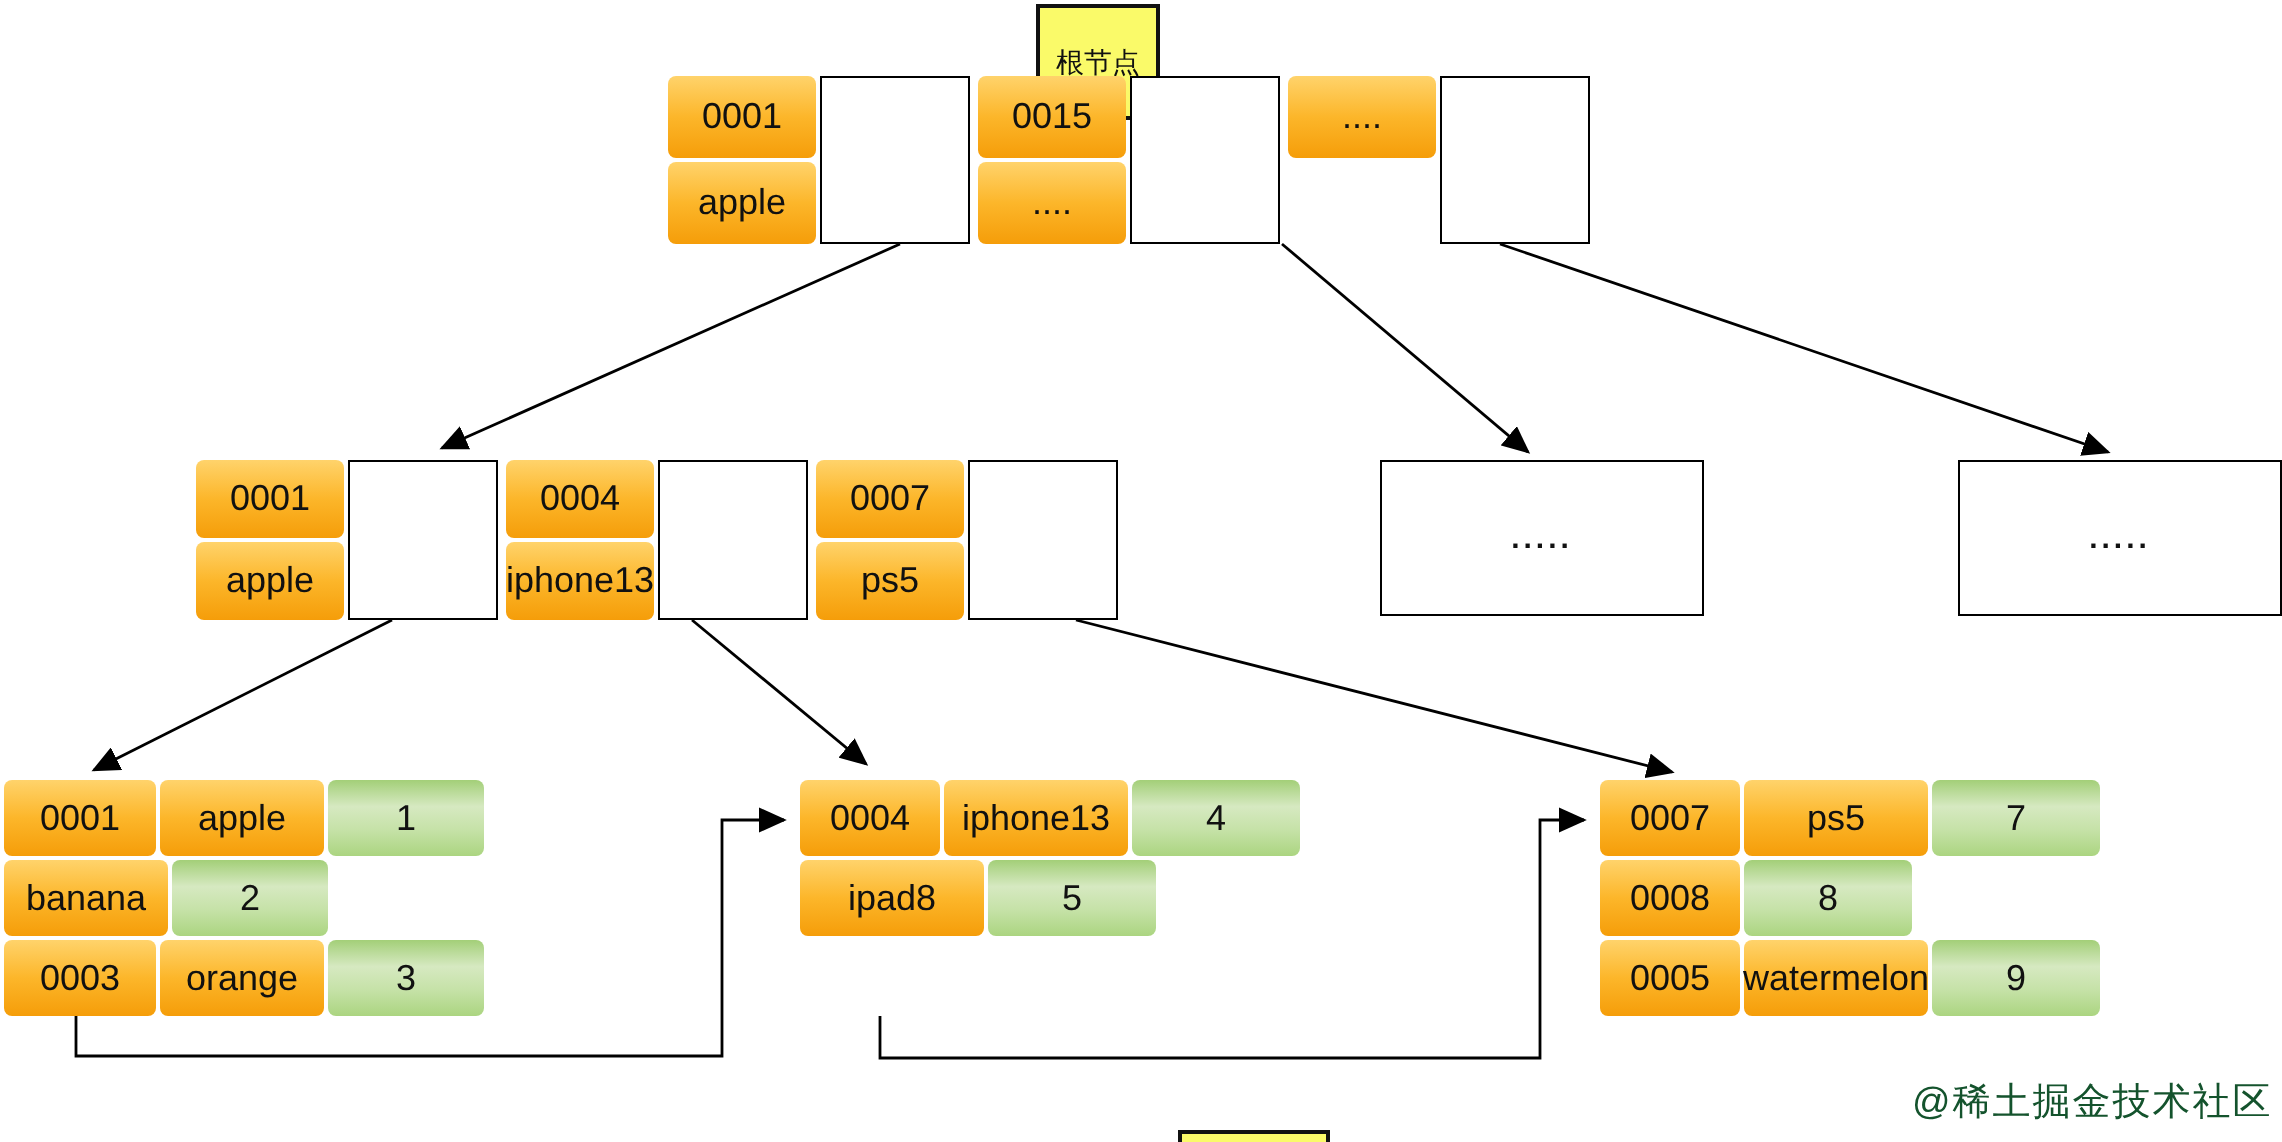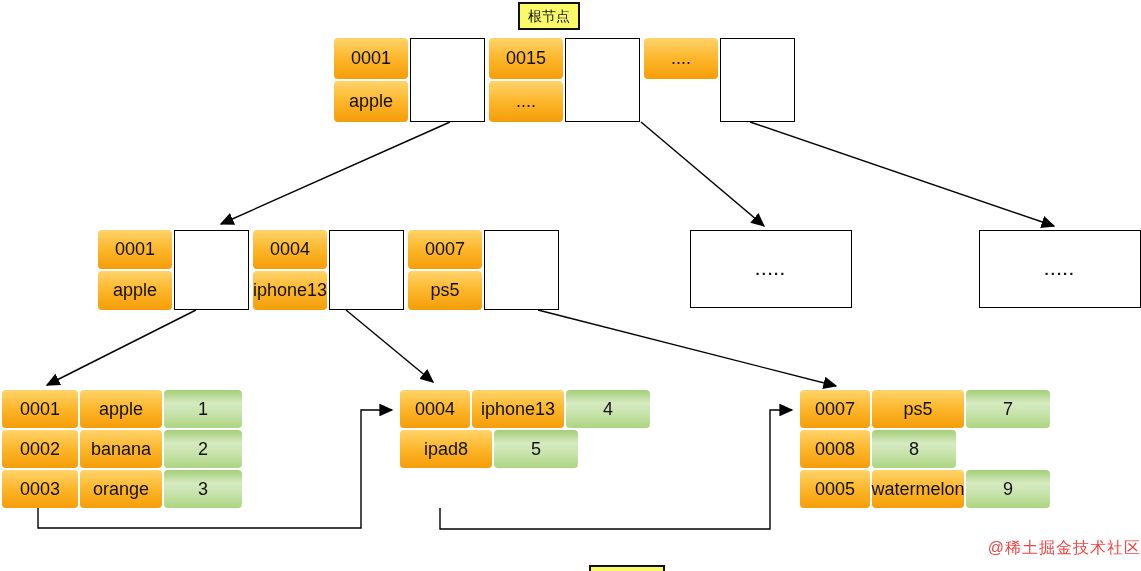--- a/index.html
+++ b/index.html
@@ -3,21 +3,21 @@
 <meta charset="utf-8">
 <style>
   html,body { margin:0; padding:0; background:#ffffff; }
   .canvas {
     position:relative; width:1141px; height:571px; background:#ffffff;
     overflow:hidden; font-family:"Liberation Sans", sans-serif; color:#111;
   }
   
   .tag {
     position:absolute; background:#fafa69; border:2px solid #111;
-    font-size:14px; line-height:18px; padding:3px 8px; white-space:nowrap;
+    font-size:14px; line-height:18px; padding:18px 8px; white-space:nowrap;
   }
   
   .node { position:absolute; display:flex; }
   .group { display:flex; margin-right:4px; }
   .kv { display:flex; flex-direction:column; gap:2px; margin-right:2px; width:74px; }
   .cell {
     display:flex; align-items:center; justify-content:center;
     border-radius:4px; font-size:18px; white-space:nowrap;
     background:linear-gradient(180deg,#ffd36b 0%,#fcb62a 50%,#f59d09 100%);
   }
@@ -41,21 +41,21 @@
     background:linear-gradient(180deg,#a3cf78 0%,#d6e9c1 35%,#c6e2a8 65%,#abd580 100%);
   }
   .l1c1{width:76px}.l1c2{width:82px}.l1c3{width:78px}
   .l2c1{width:70px}.l2c2{width:92px}.l2c3{width:84px}
   
   .wires { position:absolute; left:0; top:0; pointer-events:none; }
   .wires line, .wires polyline { stroke:#000; stroke-width:1.4; fill:none; }
   
   .watermark {
     position:absolute; left:956px; top:538px; width:185px;
-    font-size:16px; color:#ef4444; letter-spacing:1px; white-space:nowrap;text-align:right;
+    font-size:19px; color:#14532d; letter-spacing:1px; white-space:nowrap;
   }
 </style>
 </head>
 <body>
 
 <div class="canvas">
 
   <svg class="wires" width="1141" height="571">
     <defs>
       <marker id="ah" markerWidth="11" markerHeight="9" refX="9" refY="4.5" orient="auto">
@@ -124,21 +124,20 @@
   <div class="dots-box" style="left:690px; top:230px;">.....</div>
   <div class="dots-box" style="left:979px; top:230px;">.....</div>
 
   <div class="leaf" style="left:2px; top:390px;">
     <div class="leaf-row">
       <div class="cell l1c1">0001</div>
       <div class="cell l1c2">apple</div>
       <div class="cell gcell l1c3">1</div>
     </div>
     <div class="leaf-row">
-      <div class="cell l1c1">0002</div>
       <div class="cell l1c2">banana</div>
       <div class="cell gcell l1c3">2</div>
     </div>
     <div class="leaf-row">
       <div class="cell l1c1">0003</div>
       <div class="cell l1c2">orange</div>
       <div class="cell gcell l1c3">3</div>
     </div>
   </div>
 

